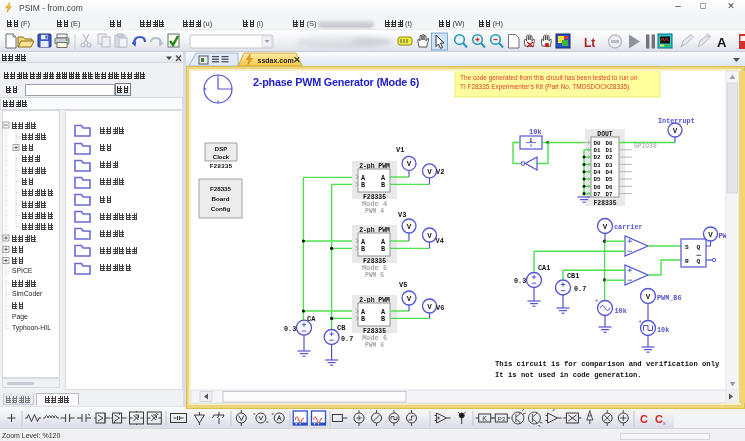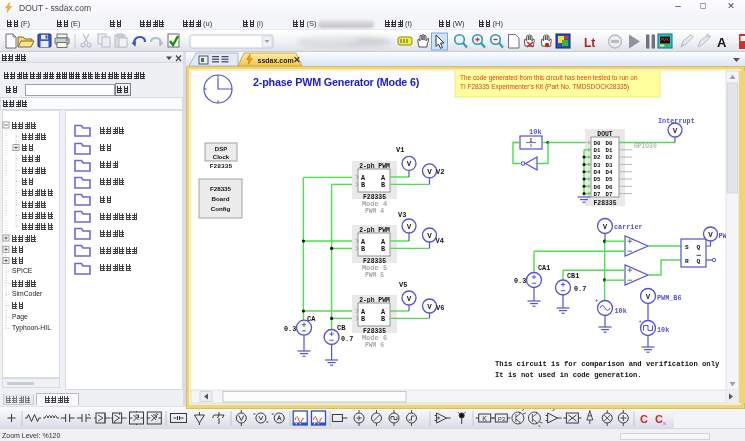--- a/index.html
+++ b/index.html
@@ -10,21 +10,21 @@
   repeating-linear-gradient(90deg, #333 0 0.7px, rgba(0,0,0,0) 0.7px 1.72px),
   repeating-linear-gradient(0deg, #2e2e2e 0 0.85px, rgba(0,0,0,0) 0.85px 2.2px);}
 svg{display:block;}
 .mi{position:absolute;top:4px;font-size:7.5px;color:#333;display:flex;align-items:center;height:9px;}
 </style></head>
 <body>
 <div class="abs" style="left:0;top:0;width:745px;height:15px;background:linear-gradient(#fdfdfd,#f3f5f9)">
  <svg class="abs" style="left:3px;top:2px" width="11" height="11" viewBox="0 0 11 11">
   <path d="M6.5 0.5 L2.5 6 L5 6 L4 10.5 L8.5 4.5 L6 4.5 Z" fill="#f6b73c" stroke="#d89010" stroke-width="0.5"></path>
  </svg>
- <div class="abs" style="left:19px;top:3px;font-size:8.5px;color:#444;">DOUT - ssdax.com</div>
+ <div class="abs" style="left:19px;top:3px;font-size:8.5px;color:#444;">PSIM - from.com</div>
  <div class="abs" style="left:671px;top:0px;width:14px;height:13px;color:#444;font-size:10px;text-align:center;">–</div>
  <div class="abs" style="left:697px;top:1px;width:12px;height:12px;color:#444;font-size:8px;text-align:center;">◻</div>
  <div class="abs" style="left:724px;top:1px;width:14px;height:13px;color:#444;font-size:9px;text-align:center;">✕</div>
 </div>
 <div class="abs" style="left:0;top:15px;width:745px;height:15px;background:#f4f5f8;border-bottom:1px solid #e8eaef">
 <div class="mi" style="left:7px"><span class="b" style="width:11.4px"></span>&nbsp;(F)</div>
 <div class="mi" style="left:57px"><span class="b" style="width:11.4px"></span>&nbsp;(E)</div>
 <div class="mi" style="left:110px">
       <span class="b" style="width:11.4px"></span>
     </div>

